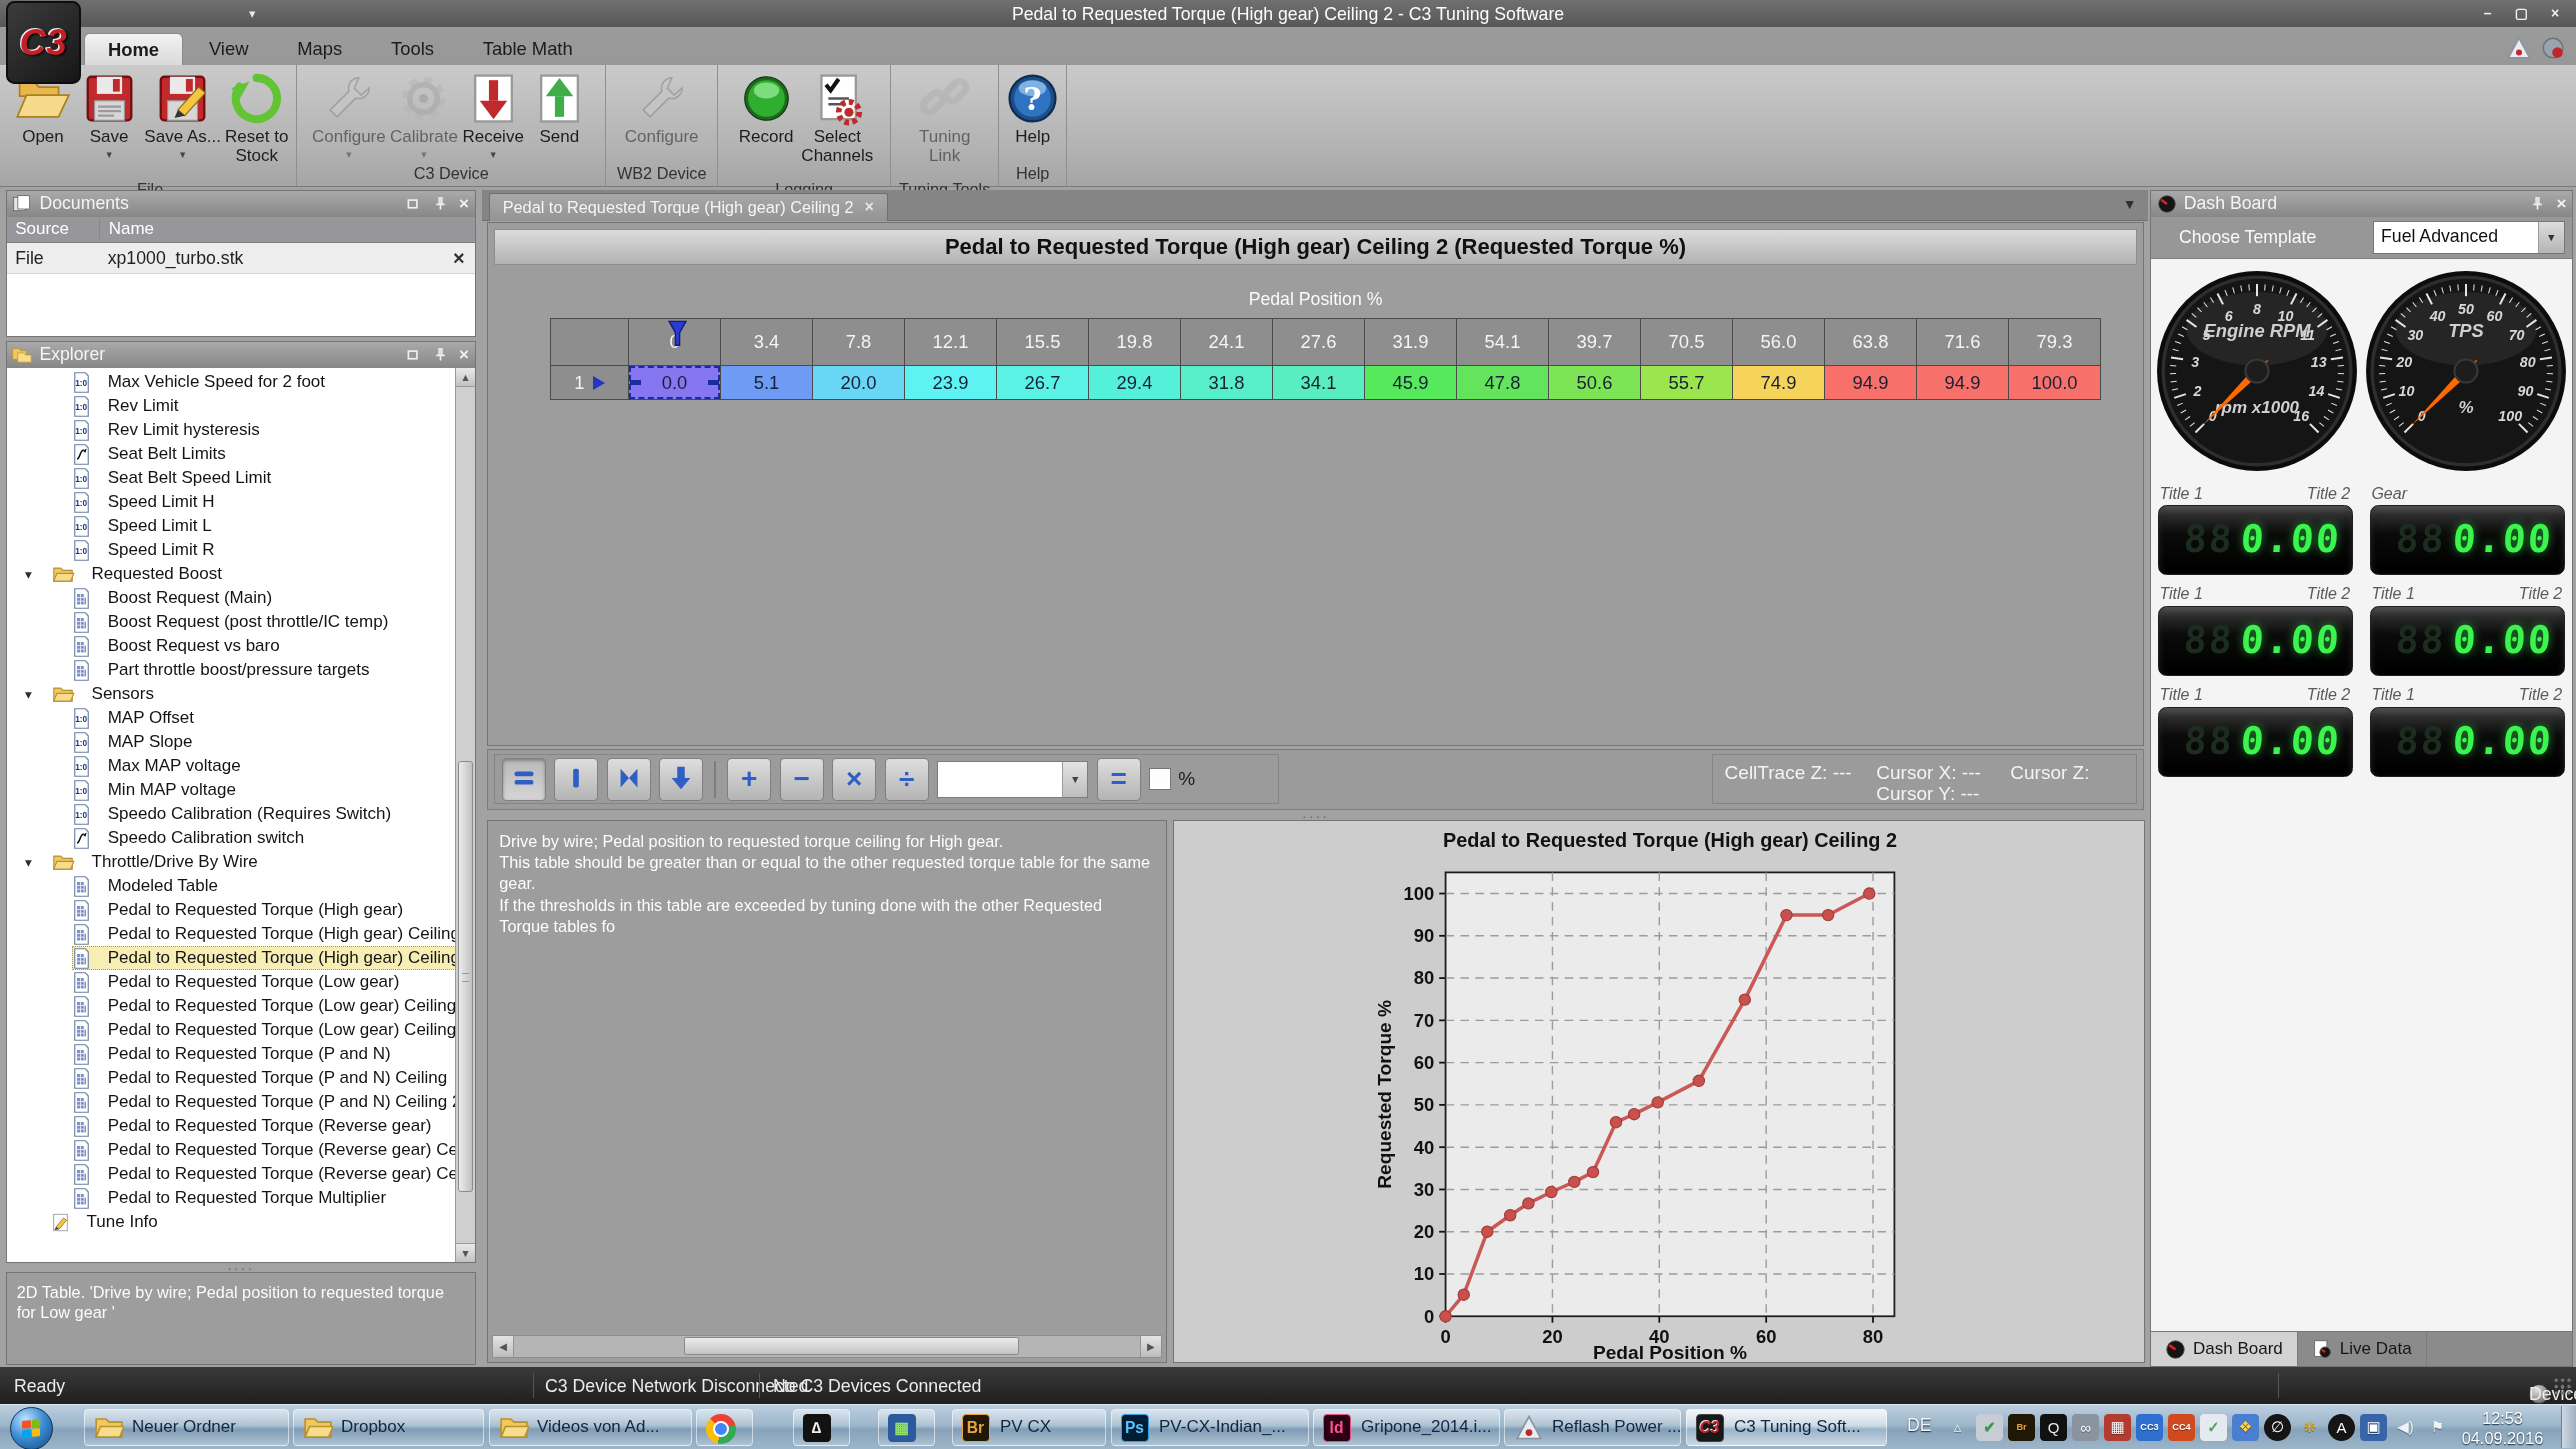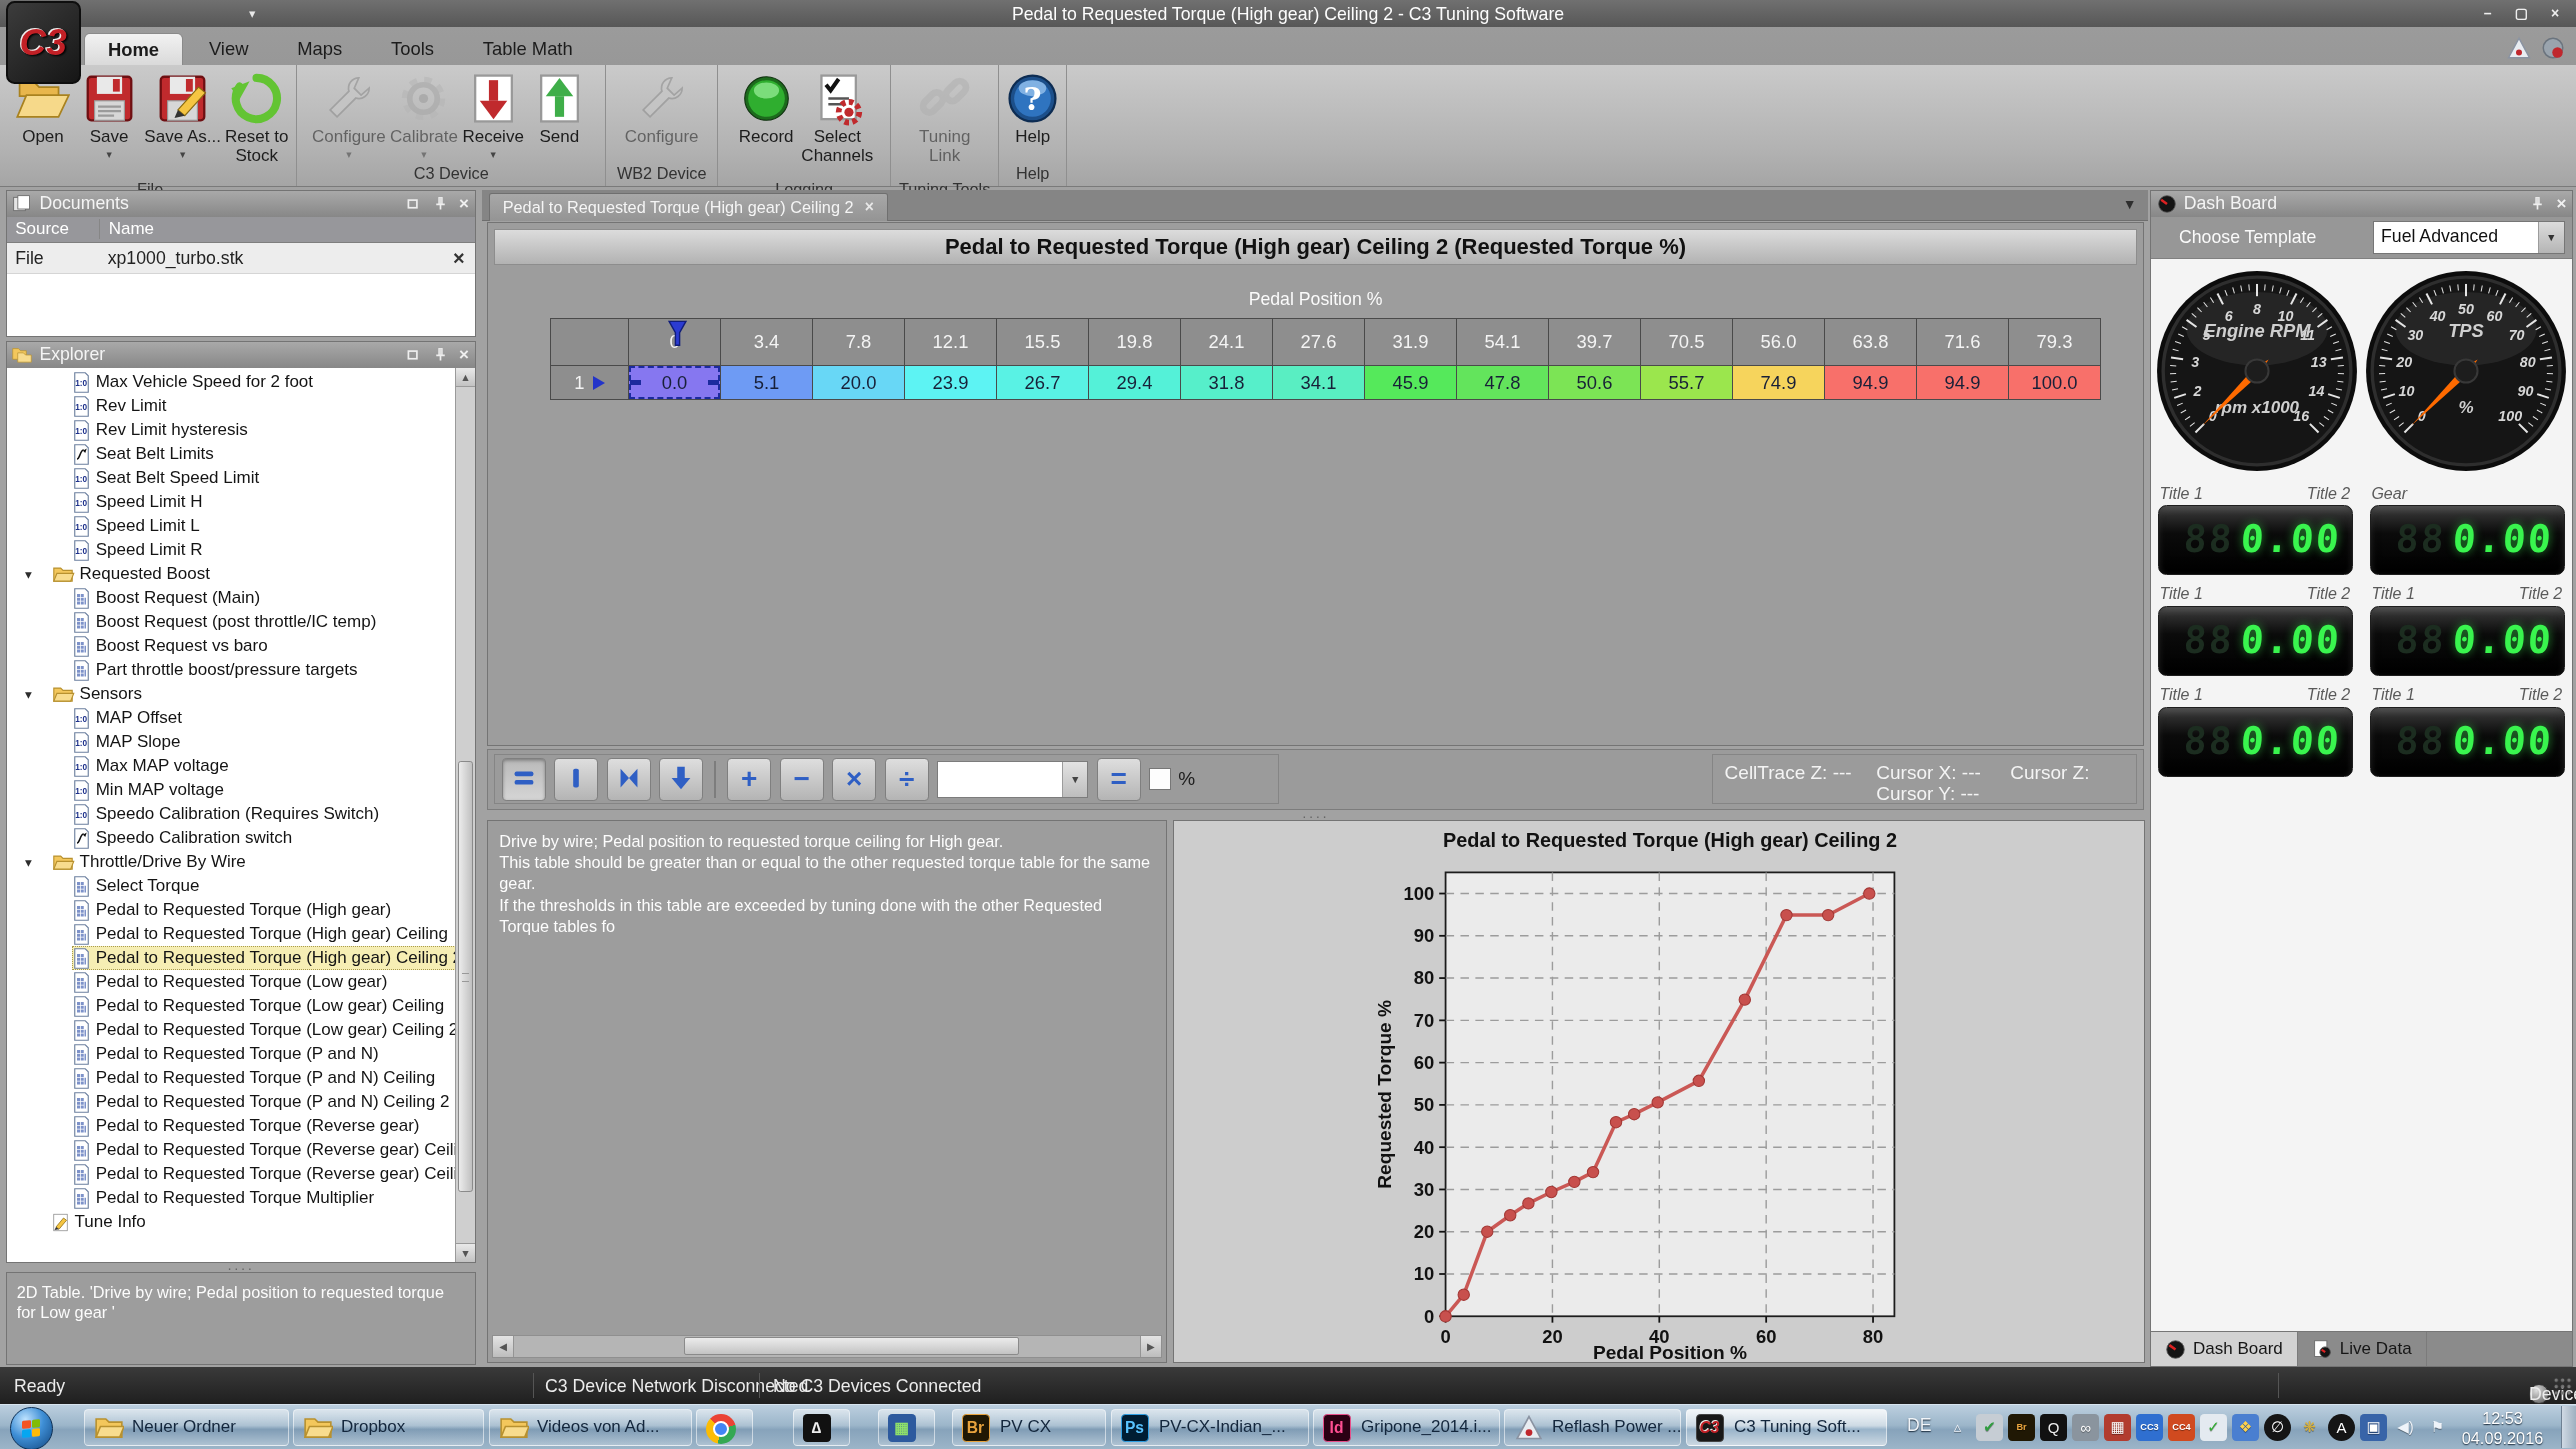--- a/index.html
+++ b/index.html
@@ -58,21 +58,21 @@
   .drow{display:flex;align-items:center;background:#ededed;height:30px;font-size:17.7px;color:#222;border-bottom:0.7px solid #d5d5d5;}
   .drow span{padding-left:8.5px;}
   .drow .dname{flex:1;}
   .drow-close{font-size:20px;font-weight:bold;color:#333;padding-right:10px;}
   
   #explorer-panel{left:5.7px;top:341px;width:470px;height:922px;}
   #tree-wrap{position:relative;flex:1;background:#fff;overflow:hidden;}
   #tree{position:absolute;left:0;top:2.8px;right:20px;display:flex;flex-direction:column;}
   .trow{display:inline-flex;align-items:center;height:24px;font-size:17px;color:#141414;
     padding-right:10px;align-self:flex-start;white-space:nowrap;}
-  .trow .icon{width:19px;height:21px;margin-right:5px;flex:0 0 19px;}
+  .trow .icon{width:19px;height:21px;margin-right:17px;flex:0 0 19px;}
   .trow .icon svg{width:100%;height:100%;}
   .trow .ficon{width:24px;height:18.4px;flex:0 0 24px;}
   .expander{width:25.5px;color:#2d2d2d;font-size:13.5px;flex:0 0 25.5px;}
   .spacer{width:25.5px;flex:0 0 25.5px;}
   .trow.sel{background:#f6eeb4;outline:1.4px dotted #a89b4e;outline-offset:-1.4px;}
   .vscroll{position:absolute;right:0;top:0;bottom:0;width:18.4px;background:#cfcfcf;border-left:0.7px solid #9a9a9a;}
   .varrow{height:18.4px;display:flex;align-items:center;justify-content:center;color:#555;font-size:10.6px;
     background:linear-gradient(#e9e9e9,#c2c2c2);border-bottom:0.7px solid #9a9a9a;}
   .varrow.down{position:absolute;bottom:0;left:0;right:0;border-top:0.7px solid #9a9a9a;border-bottom:none;}
   .vthumb{position:absolute;left:1.4px;right:1.4px;top:44%;height:48%;background:linear-gradient(90deg,#ececec,#c0c0c0);
@@ -654,21 +654,21 @@
                 <g fill="#7d92c9">
                   <rect x="6" y="8" width="4" height="4"></rect>
                   <rect x="11" y="8" width="4" height="4"></rect>
                   <rect x="6" y="13" width="4" height="4"></rect>
                   <rect x="11" y="13" width="4" height="4"></rect>
                   <rect x="6" y="18" width="4" height="4"></rect>
                   <rect x="11" y="18" width="4" height="4"></rect>
                   <rect x="16" y="13" width="2" height="9"></rect>
                 </g>
               </svg></span>
-            <span class="tlabel">Select Torque</span>
+            <span class="tlabel">Modeled Table</span>
           </div>
           <div class="trow" style="margin-left: 65px;">
             <span class="icon"><svg viewBox="0 0 24 28">
                 <path d="M3 1h14l4 4v22H3z" fill="#fff" stroke="#6b7f9e" stroke-width="1.5"></path>
                 <g fill="#7d92c9">
                   <rect x="6" y="8" width="4" height="4"></rect>
                   <rect x="11" y="8" width="4" height="4"></rect>
                   <rect x="6" y="13" width="4" height="4"></rect>
                   <rect x="11" y="13" width="4" height="4"></rect>
                   <rect x="6" y="18" width="4" height="4"></rect>

